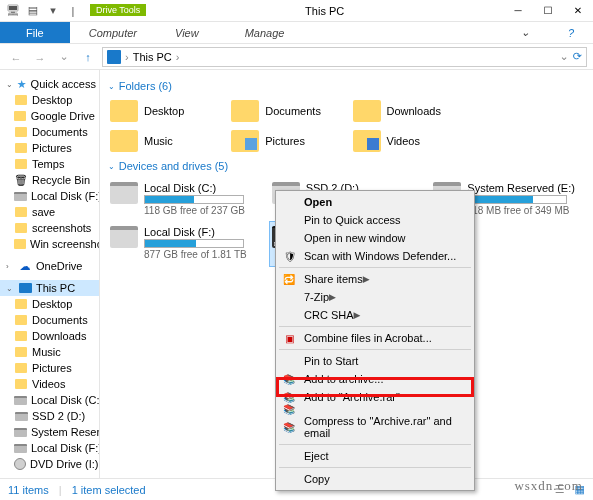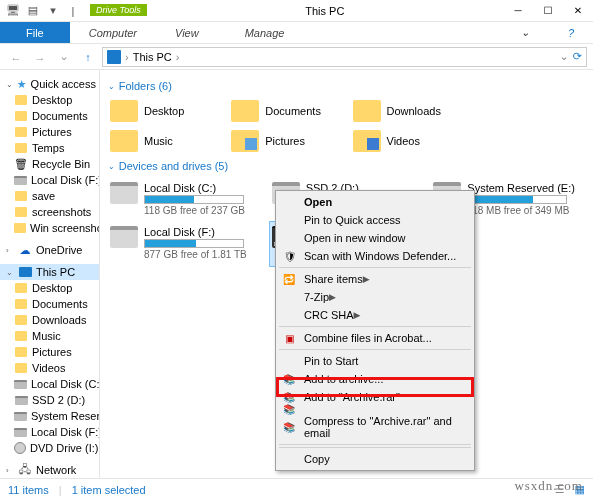--- a/index.html
+++ b/index.html
@@ -6,21 +6,21 @@
 body { background: #fff; font-size: 11px; color: #000; width: 593px; height: 500px; overflow: hidden; position: relative; }
 .titlebar { display: flex; align-items: center; height: 22px; border-bottom: 1px solid #e5e5e5; }
 .titlebar .qat { display: flex; gap: 6px; padding: 0 6px; }
 .qat-icon { width: 14px; height: 14px; display: flex; align-items: center; justify-content: center; color: #555; }
 .titlebar .title { flex: 1; text-align: center; font-size: 11px; }
 .win-controls { display: flex; }
 .win-controls div { width: 30px; height: 22px; display: flex; align-items: center; justify-content: center; font-size: 10px; }
 .ribbon-tabs { display: flex; align-items: stretch; height: 22px; border-bottom: 1px solid #e5e5e5; font-size: 11px; }
 .file-tab { background: #1979ca; color: #fff; padding: 0 26px; display: flex; align-items: center; }
 .tab { padding: 0 19px; display: flex; align-items: center; color: #444; font-style: italic; }
-.drive-tools { margin-left: 4px; font-style: italic; }
+.drive-tools { margin-left: 4px; }
 .drive-tools .ctx { background: #7fba00; color: #fff; font-size: 9px; padding: 1px 6px; position: relative; top: -2px; }
 .breadcrumb { display: flex; align-items: center; height: 26px; padding: 2px 6px; gap: 4px; border-bottom: 1px solid #e5e5e5; }
 .nav-arrow { width: 20px; height: 20px; border: 1px solid transparent; display: flex; align-items: center; justify-content: center; color: #999; border-radius: 2px; }
 .nav-arrow.enabled { color: #1979ca; }
 .addr { flex: 1; border: 1px solid #ccc; height: 20px; display: flex; align-items: center; padding: 0 4px; font-size: 11px; gap: 4px; }
 .addr .pc-mini { width: 14px; height: 14px; background: #1979ca; border-radius: 1px; }
 .search { width: 130px; border: 1px solid #ccc; height: 20px; display: flex; align-items: center; padding: 0 4px; color: #888; font-size: 11px; gap: 4px; }
 .main { display: flex; height: 416px; }
 .sidebar { width: 100px; border-right: 1px solid #e5e5e5; padding: 4px 0; overflow: hidden; }
 .tree-item { display: flex; align-items: center; padding: 1px 4px 1px 14px; font-size: 11px; white-space: nowrap; gap: 4px; cursor: default; }
@@ -123,20 +123,26 @@
     <div class="tree-item">
         <span class="tree-icon">
           <span class="folder-i"></span>
         </span>
         <span>Desktop</span>
       </div>
     <div class="tree-item">
         <span class="tree-icon">
           <span class="folder-i"></span>
         </span>
+        <span>Google Drive</span>
+      </div>
+    <div class="tree-item">
+        <span class="tree-icon">
+          <span class="folder-i"></span>
+        </span>
         <span>Documents</span>
       </div>
     <div class="tree-item">
         <span class="tree-icon">
           <span class="folder-i"></span>
         </span>
         <span>Pictures</span>
       </div>
     <div class="tree-item">
         <span class="tree-icon">
@@ -402,20 +408,23 @@
       <span>Add to "Archive.rar"</span>
     </div>
   <div class="ctx-item">
       <span class="ico">📚</span>
     </div>
   <div class="ctx-item">
       <span class="ico">📚</span>
       <span>Compress to "Archive.rar" and email</span>
     </div>
   <div class="ctx-sep"></div>
+  <div class="ctx-item">
+      <span>Eject</span>
+    </div>
   <div class="ctx-sep"></div>
   <div class="ctx-item">
       <span>Copy</span>
     </div>
 
 </div>
 <div class="eject-highlight"></div>
 
 <div class="statusbar">
   <span>11 items</span>

